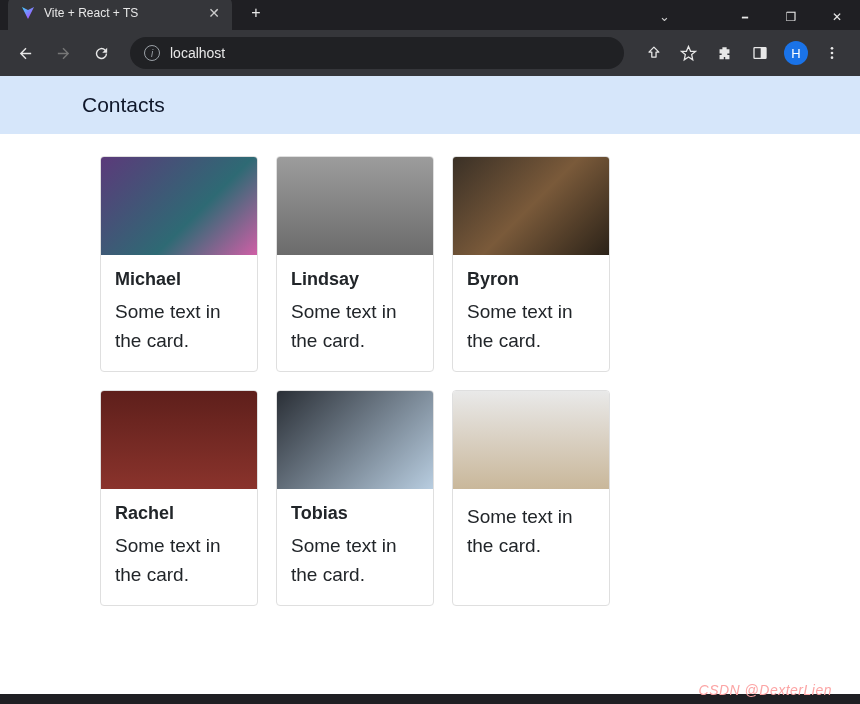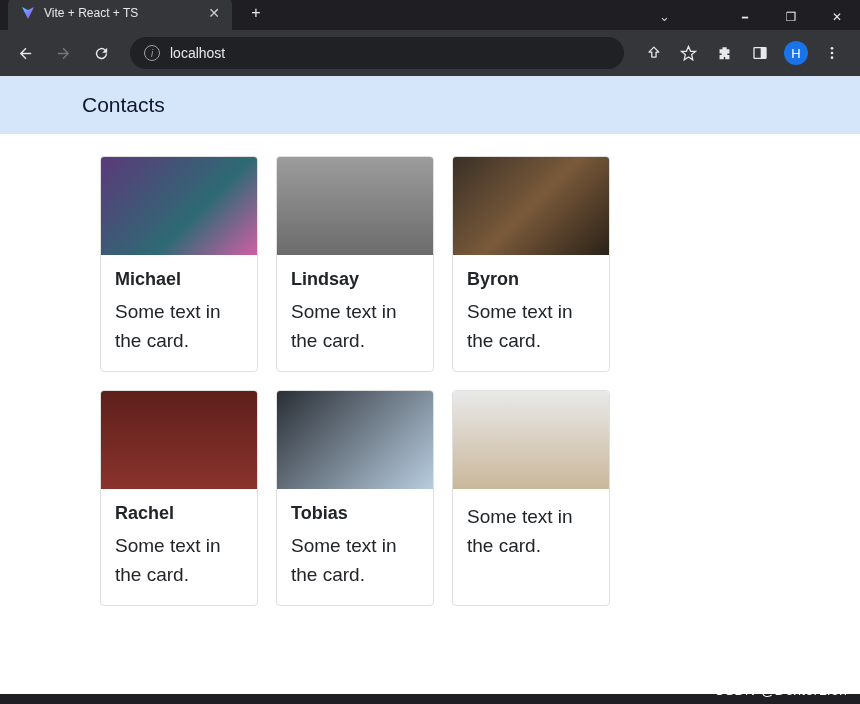--- a/index.html
+++ b/index.html
@@ -136,22 +136,22 @@
       color:#212529;
       margin-bottom:8px;
     }
     .card-text {
       font-size:19px;
       color:#212529;
       line-height:1.5;
     }
     .watermark {
       position:absolute;
-      right:12px; bottom:6px;
-      color:#ffffff;
+      right:28px; bottom:6px;
+      color:#fca5a5;
       font-size:14px;
       font-style:italic;
       letter-spacing:0.5px;
     }
     
     .ph { display:flex;align-items:center;justify-content:center;color:rgba(255,255,255,0.6);font-size:10px; }
     .p0{background:linear-gradient(135deg,#5b3a7a,#2e6a74 60%,#cf5fa6);}
     .p1{background:linear-gradient(180deg,#9c9c9c,#6b6b6b);}
     .p2{background:linear-gradient(135deg,#3a3026,#7a5a3a 50%,#2b2218);}
     .p3{background:linear-gradient(180deg,#5e1f1b,#8a332c);}

